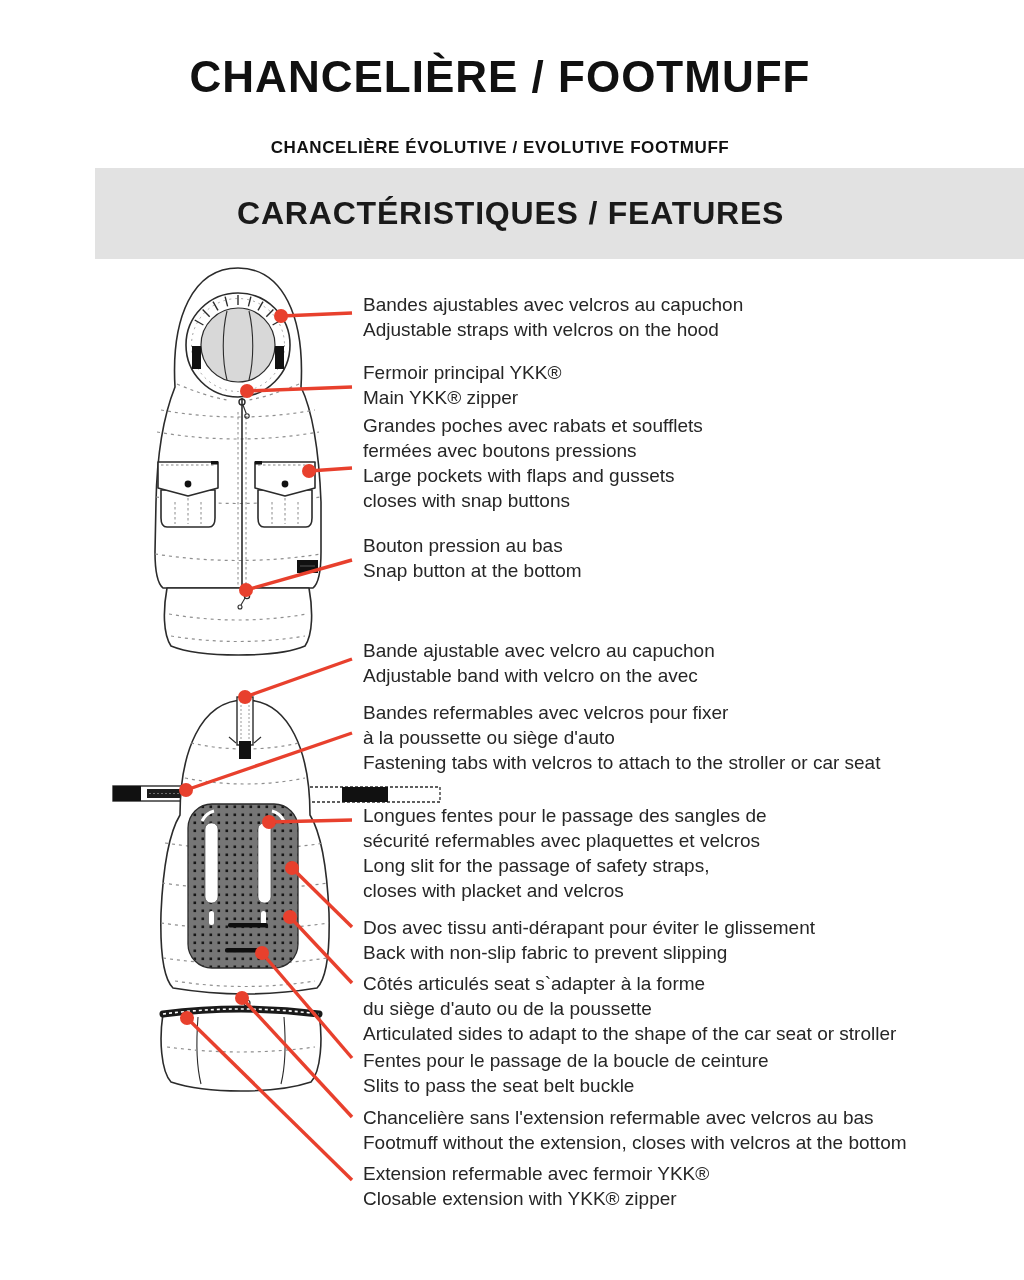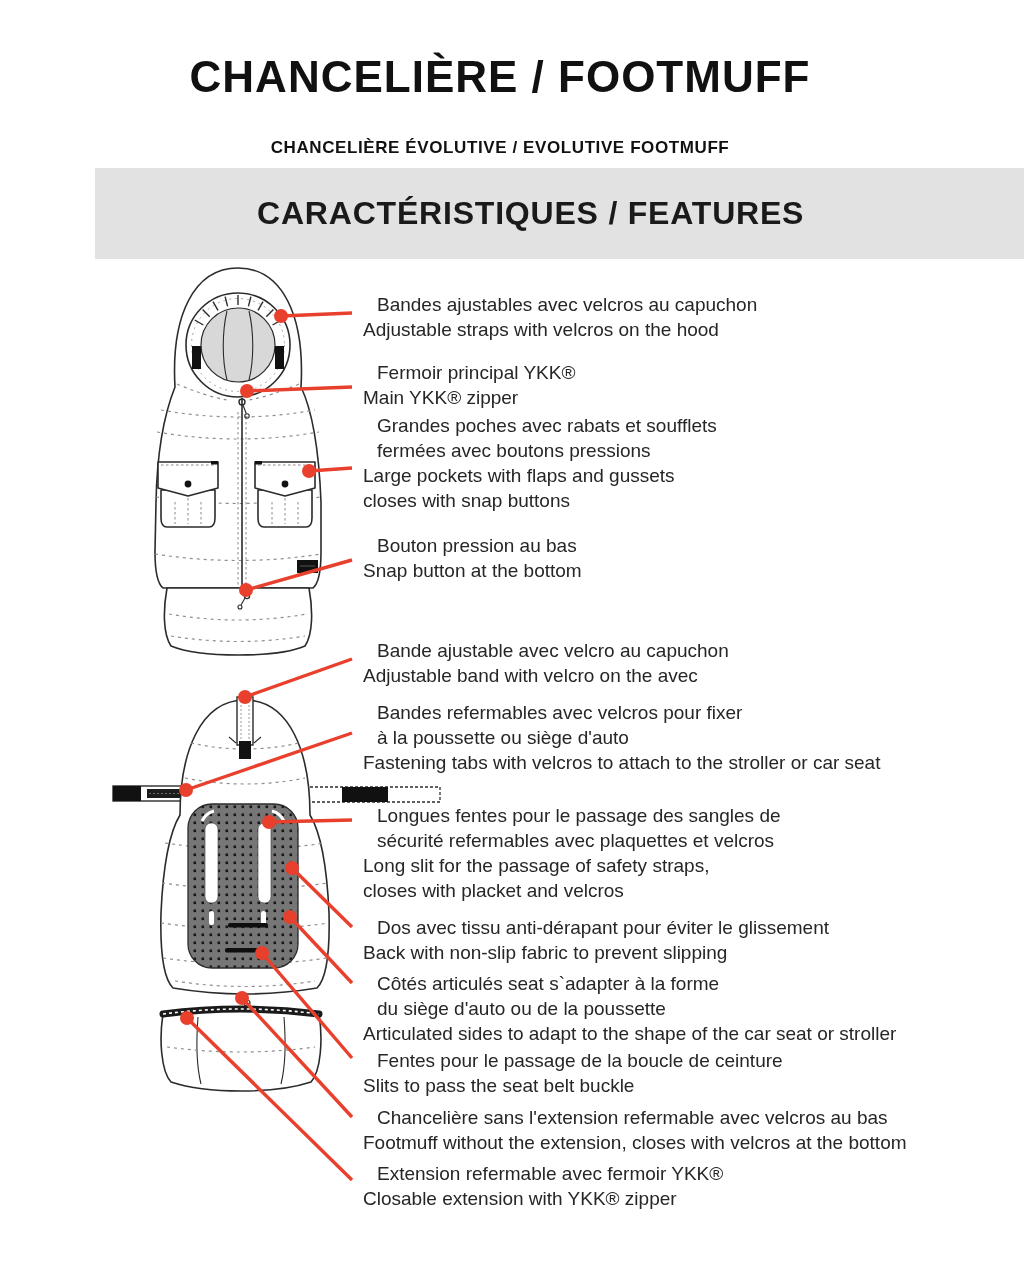--- a/index.html
+++ b/index.html
@@ -20,25 +20,25 @@
   .subtitle{
     position:absolute;top:110px;left:0;width:1000px;text-align:center;
     font-size:17px;font-weight:700;letter-spacing:0.6px;color:#111;margin-top:28px;
   }
   .banner{
     position:absolute;left:95px;right:0;top:168px;height:91px;
     background:var(--banner);
   }
   .banner-text{
     position:absolute;left:142px;top:0;height:91px;line-height:91px;
-    font-size:32px;font-weight:700;letter-spacing:0.8px;color:#1a1a1a;white-space:nowrap;margin-left:20px;
+    font-size:32px;font-weight:700;letter-spacing:0.8px;color:#1a1a1a;white-space:nowrap;
   }
   #annotations{position:absolute;left:0;top:0;width:1024px;height:1280px;}
   .annotation{position:absolute;left:363px;white-space:nowrap;}
-  .annotation .fr{font-size:19px;line-height:25px;font-weight:400;color:#262626;margin-left:14px;}
+  .annotation .fr{font-size:19px;line-height:25px;font-weight:400;color:#262626;}
   .annotation .en{font-size:19px;line-height:25px;color:#262626;}
   svg{position:absolute;}
   .callout-line{stroke:var(--accent);stroke-width:3.4;fill:none;}
   .callout-dot{fill:var(--accent);}
   .outline{fill:#ffffff;stroke:var(--line);stroke-width:1.6;stroke-linejoin:round;}
   .thin{fill:none;stroke:var(--line);stroke-width:1.1;}
   .quilt{fill:none;stroke:#8f8f8f;stroke-width:1.2;stroke-dasharray:3 4;}
   .stitch{fill:none;stroke:#7d7d7d;stroke-width:0.9;stroke-dasharray:2.5 2.5;}
 </style>
 </head>

